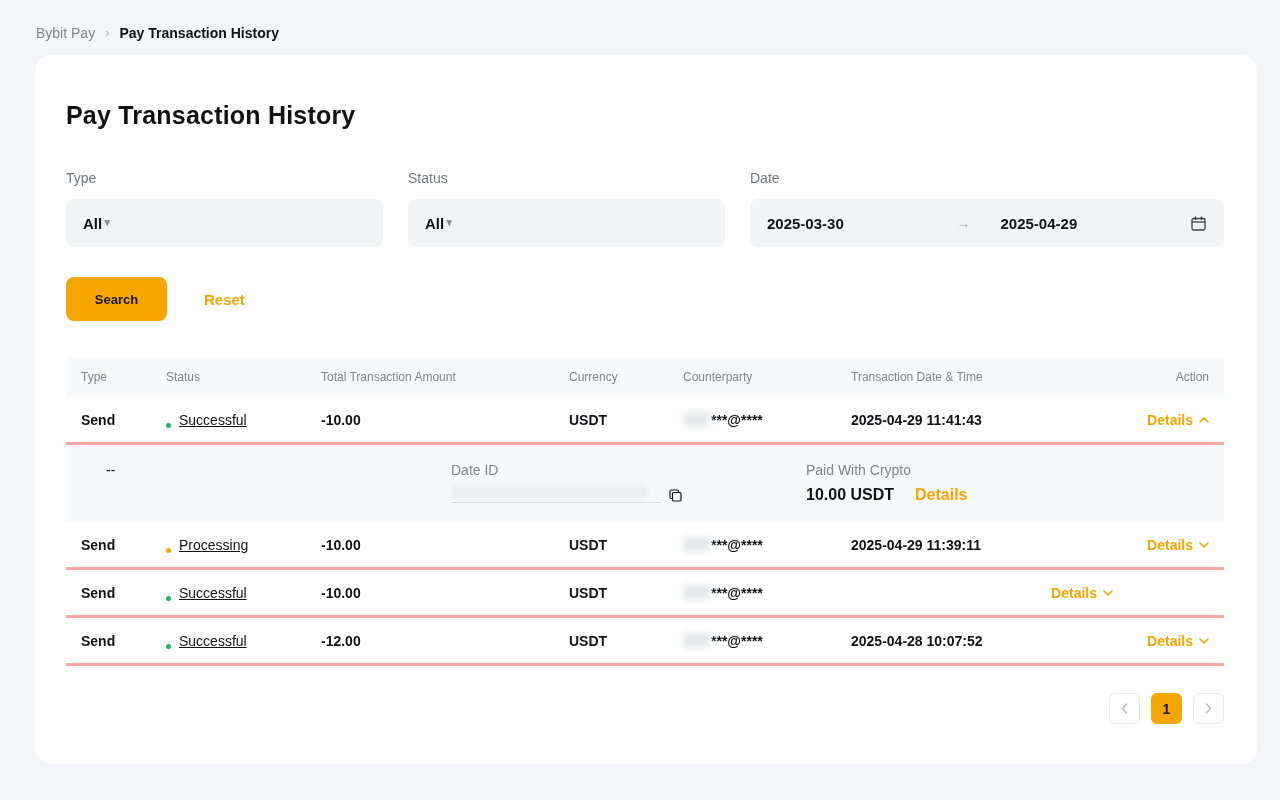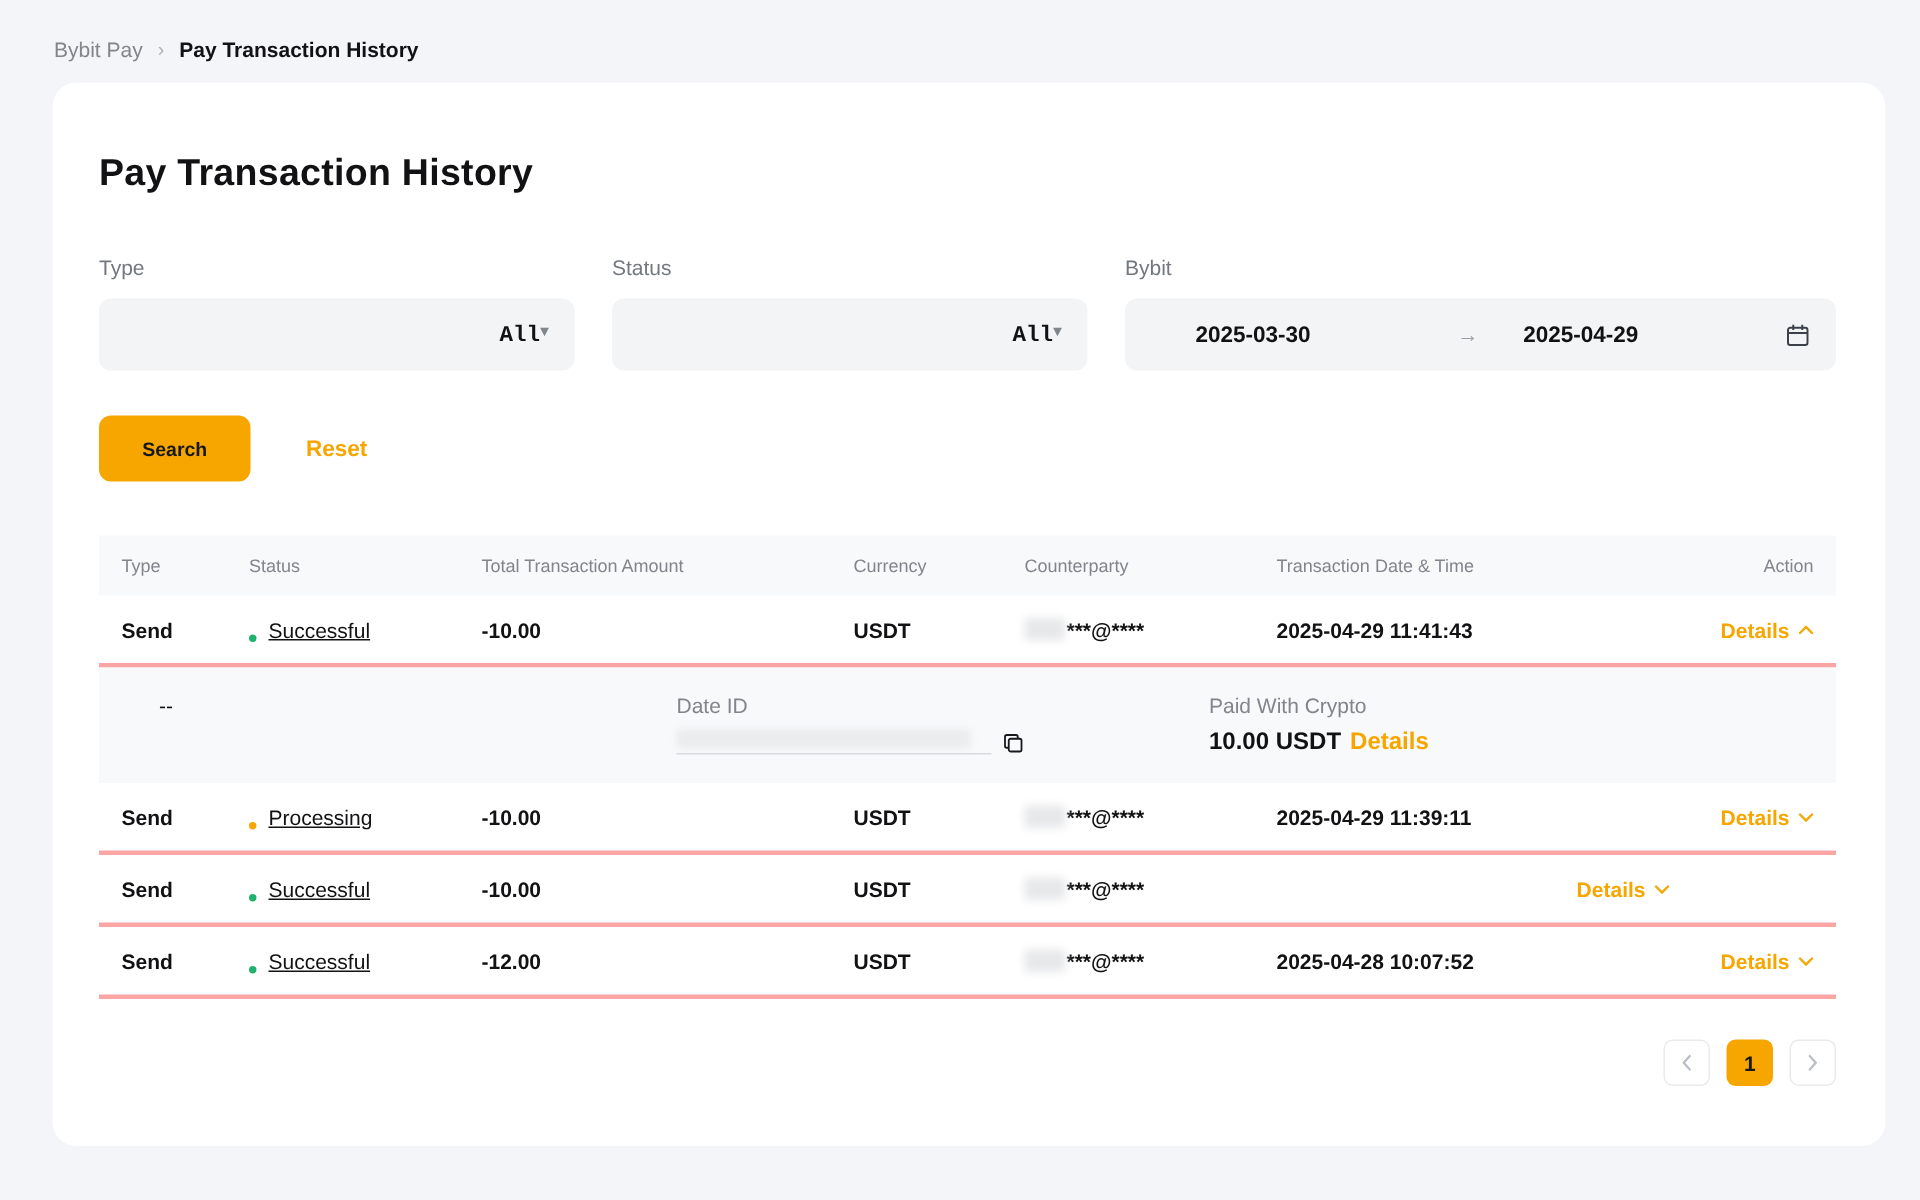--- a/index.html
+++ b/index.html
@@ -28,30 +28,30 @@
     padding:46px 33px 40px 31px;min-height:696px;
   }
   .page-title{font-size:25px;font-weight:700;margin:0 0 40px 0;letter-spacing:0.2px;}
 
   
   .filters{display:flex;gap:25px;}
   .filter-group{display:flex;flex-direction:column;}
   .filter-label{font-size:14px;color:#73777f;margin-bottom:13px;}
   .select{
     width:317px;height:48px;background:#f3f4f6;border-radius:8px;
-    display:flex;align-items:center;justify-content:flex-end;
-    padding:0 17px;cursor:pointer;font-family:Liberation Mono, monospace;
+    display:flex;align-items:center;justify-content:flex-start;
+    padding:0 17px;cursor:pointer;
   }
   .select-value{font-size:15px;font-weight:700;}
   .select-caret{color:#81858c;font-size:10px;line-height:1;}
   .date-range{
     width:474px;height:48px;background:#f3f4f6;border-radius:8px;
     display:flex;align-items:center;padding:0 17px;cursor:pointer;
   }
-  .date-text{font-size:15px;font-weight:700;margin-left:30px;}
+  .date-text{font-size:15px;font-weight:700;}
   .date-arrow{color:#9ba0a8;font-size:14px;margin-left:auto;}
   .date-end{margin-left:30px;}
   .cal-icon{margin-left:auto;display:flex;color:#3c4049;}
 
   
   .actions-row{display:flex;align-items:center;gap:37px;margin-top:30px;}
   .search-btn{
     width:101px;height:44px;border:none;border-radius:8px;background:var(--accent);
     font-family:inherit;font-size:13px;font-weight:700;color:#16181c;cursor:pointer;
   }
@@ -85,21 +85,21 @@
   .expanded{background:#f8f9fb;display:flex;padding:17px 15px 18px 40px;}
   .exp-col1{width:345px;}
   .exp-col2{width:355px;}
   .exp-col3{flex:1;}
   .exp-label{font-size:14px;color:#81858c;margin-bottom:8px;}
   .exp-value{font-size:14px;color:#121214;}
   .orderid-wrap{display:flex;align-items:flex-end;}
   .blur-bar-holder{width:210px;border-bottom:1px solid #d8dadd;padding-bottom:3px;}
   .blur-bar{width:196px;height:13px;background:#ebecee;filter:blur(2px);border-radius:2px;}
   .copy-icon{margin-left:7px;display:flex;color:#16181c;cursor:pointer;}
-  .paid-line{display:flex;align-items:flex-end;gap:6px;}
+  .paid-line{display:flex;align-items:flex-end;gap:21px;}
   .paid-value{font-weight:700;}
   .paid-link{color:var(--accent);font-weight:700;cursor:pointer;}
 
   
   .pagination{display:flex;justify-content:flex-end;align-items:center;gap:11px;margin-top:27px;}
   .page-btn{
     width:31px;height:31px;border:1px solid #e9eaee;border-radius:6px;background:#fff;
     display:flex;align-items:center;justify-content:center;color:#b9bdc4;cursor:pointer;
   }
   .page-current{
@@ -132,21 +132,21 @@
 
     <div class="filter-group">
       <div class="filter-label">Status</div>
       <div class="select">
         <span class="select-value">All</span>
         <span class="select-caret">▼</span>
       </div>
     </div>
 
     <div class="filter-group">
-      <div class="filter-label">Bybit</div>
+      <div class="filter-label">Date</div>
       <div class="date-range">
         <span class="date-text date-start">2025-03-30</span>
         <span class="date-arrow">→</span>
         <span class="date-text date-end">2025-04-29</span>
         <span class="cal-icon">
           <svg width="17" height="17" viewBox="0 0 17 17" fill="none" stroke="currentColor" stroke-width="1.3">
             <rect x="2" y="3.5" width="13" height="11.5" rx="1.5"></rect>
             <line x1="5.5" y1="1.5" x2="5.5" y2="5"></line>
             <line x1="11.5" y1="1.5" x2="11.5" y2="5"></line>
             <line x1="2" y1="7" x2="15" y2="7"></line>

